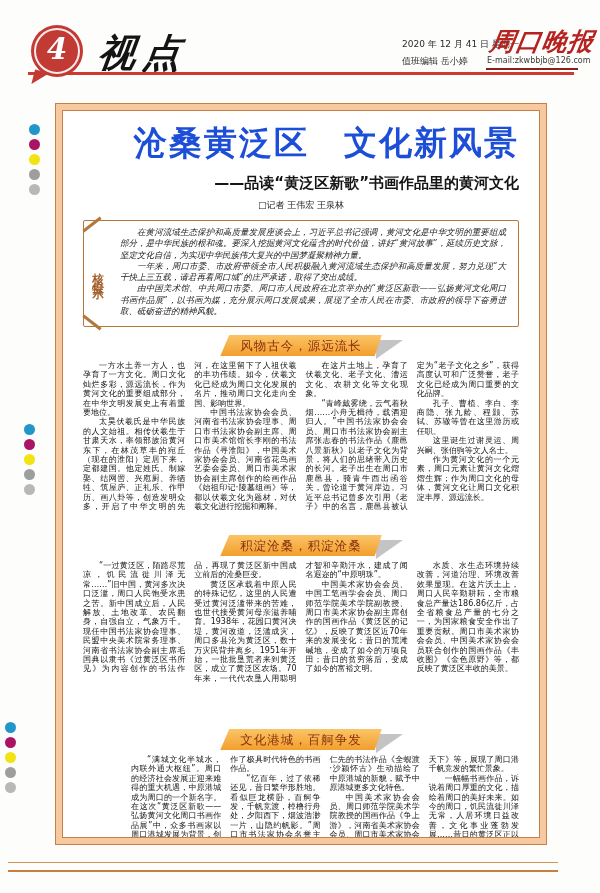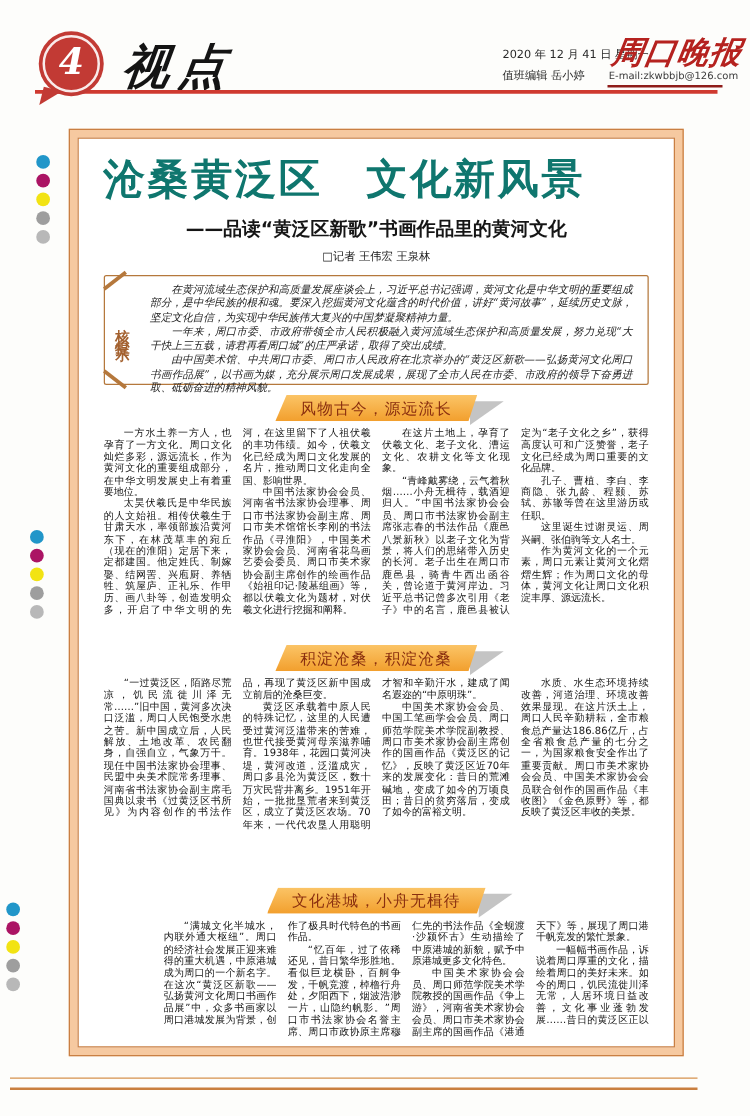--- a/index.html
+++ b/index.html
@@ -31,26 +31,26 @@
   .paper-logo{position:absolute;left:490px;top:25px;font:italic 900 25px "DejaVu Serif",serif;
        color:#b5221f;transform:skewX(-9deg);letter-spacing:1px;white-space:nowrap;}
   .email{position:absolute;left:487px;top:56px;font-size:8px;color:#3a3a3a;white-space:nowrap;}
   .email-rule{position:absolute;left:486px;width:92px;top:68px;height:2px;background:#8f1d1a;}
   
   .frame{position:absolute;left:55px;top:103px;width:492px;height:742px;box-sizing:border-box;
        border:1px solid #c97f43;background:#f6c9a0;padding:6px;}
   .frame-inner{box-sizing:border-box;width:100%;height:100%;background:#fff;
        border:1px solid #c97f43;padding:8px 20px 6px;overflow:hidden;}
   
-  .headline{margin:2px 0 0;text-align:left;font-size:33px;font-weight:900;
-       letter-spacing:2px;color:#0f766e;font-family:"DejaVu Sans",sans-serif;}
-  .subtitle{margin:8px 0 0;text-align:center;font-size:15px;font-weight:700;color:#151515;}
+  .headline{margin:2px 0 0;text-align:right;font-size:33px;font-weight:900;
+       letter-spacing:2px;color:#1d4ed8;font-family:"DejaVu Sans",sans-serif;}
+  .subtitle{margin:8px 0 0;text-align:right;font-size:15px;font-weight:700;color:#151515;}
   .byline{margin:6px 0 0;text-align:center;font-size:9px;color:#222;}
   
-  .core{position:relative;margin:8px 0 0;height:88px;box-sizing:border-box;
+  .core{position:relative;margin:8px 0 0;height:107px;box-sizing:border-box;
        border:1px solid #b5783c;border-radius:2px;padding:6px 12px 4px 36px;}
   .core-label{position:absolute;left:6px;top:50%;transform:translateY(-50%);
        writing-mode:vertical-rl;font-size:11.5px;font-weight:700;color:#a3602e;letter-spacing:5px;}
   .core-tickt,.core-tickb{position:absolute;left:-3px;width:22px;height:3px;background:#b5783c;}
   .core-tickt{top:2px;transform:rotate(-38deg);}
   .core-tickb{bottom:2px;transform:rotate(38deg);}
   .core p{margin:0;font:italic 8.5px/11.3px "DejaVu Serif",serif;color:#1c1c1c;
        text-indent:2em;text-align:justify;}
   
   .banner{position:relative;width:max-content;margin:8px auto 5px;z-index:1;}
@@ -149,21 +149,21 @@
       </div>
       <div class="cols cols-2">
         <p>“一过黄泛区，陌路尽荒凉，饥民流徙川泽无常……”旧中国，黄河多次决口泛滥，周口人民饱受水患之苦。新中国成立后，人民解放、土地改革、农民翻身，自强自立，气象万千。现任中国书法家协会理事、民盟中央美术院常务理事、河南省书法家协会副主席毛国典以隶书《过黄泛区书所见》为内容创作的书法作品，再现了黄泛区新中国成立前后的沧桑巨变。</p>
         <p>黄泛区承载着中原人民的特殊记忆，这里的人民遭受过黄河泛滥带来的苦难，也世代接受黄河母亲滋养哺育。1938年，花园口黄河决堤，黄河改道，泛滥成灾，周口多县沦为黄泛区，数十万灾民背井离乡。1951年开始，一批批垦荒者来到黄泛区，成立了黄泛区农场。70年来，一代代农垦人用聪明才智和辛勤汗水，建成了闻名遐迩的“中原明珠”。</p>
         <p>中国美术家协会会员、中国工笔画学会会员、周口师范学院美术学院副教授、周口市美术家协会副主席创作的国画作品《黄泛区的记忆》，反映了黄泛区近70年来的发展变化：昔日的荒滩碱地，变成了如今的万顷良田；昔日的贫穷落后，变成了如今的富裕文明。</p>
         <p>水质、水生态环境持续改善，河道治理、环境改善效果显现。在这片沃土上，周口人民辛勤耕耘，全市粮食总产量达186.86亿斤，占全省粮食总产量的七分之一，为国家粮食安全作出了重要贡献。周口市美术家协会会员、中国美术家协会会员联合创作的国画作品《丰收图》《金色原野》等，都反映了黄泛区丰收的美景。</p>
       </div>
 
       <div class="banner">
         <span class="fold"></span>
-        <div class="bar">文化港城，小舟无楫待</div>
+        <div class="bar">文化港城，百舸争发</div>
       </div>
       <div class="cols cols-3">
         <p>“满城文化半城水，内联外通大枢纽”。周口的经济社会发展正迎来难得的重大机遇，中原港城成为周口的一个新名字。在这次“黄泛区新歌——弘扬黄河文化周口书画作品展”中，众多书画家以周口港城发展为背景，创作了极具时代特色的书画作品。</p>
         <p>“忆百年，过了依稀还见，昔日繁华形胜地。看似巨龙横卧，百舸争发，千帆竞渡，棹橹行舟处，夕阳西下，烟波浩渺一片，山隐约帆影。”周口市书法家协会名誉主席、周口市政协原主席穆仁先的书法作品《全蚬渡·沙颍怀古》生动描绘了中原港城的新貌，赋予中原港城更多文化特色。</p>
         <p>中国美术家协会会员、周口师范学院美术学院教授的国画作品《争上游》，河南省美术家协会会员、周口市美术家协会副主席的国画作品《港通天下》等，展现了周口港千帆竞发的繁忙景象。</p>
         <p>一幅幅书画作品，诉说着周口厚重的文化，描绘着周口的美好未来。如今的周口，饥民流徙川泽无常，人居环境日益改善，文化事业蓬勃发展……昔日的黄泛区正以崭新的面貌放声高歌，扬帆远航。②</p>
       </div>
 
     </div>
   </div>

